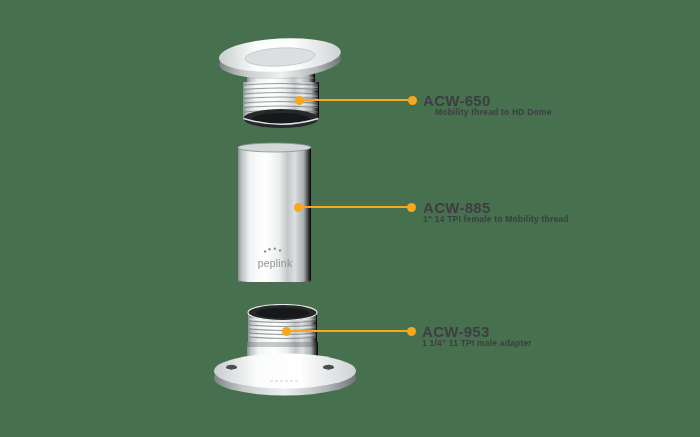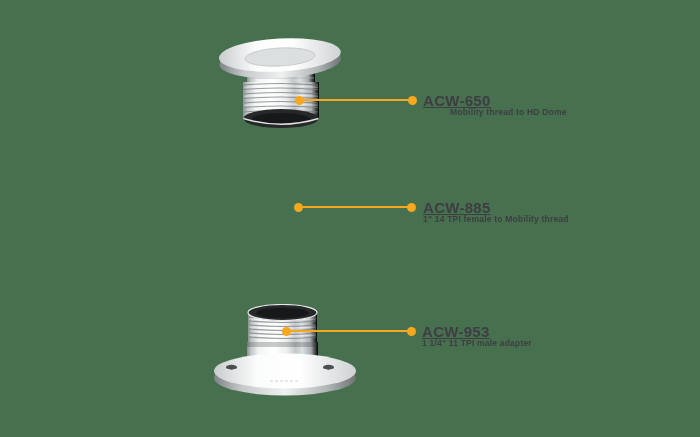--- a/index.html
+++ b/index.html
@@ -14,21 +14,21 @@
   .part svg{display:block;}
   .defs-holder{position:absolute;width:0;height:0;overflow:hidden;}
   .callout-line{
     position:absolute;height:2px;background:#F6A81F;border-radius:1px;
   }
   .callout-dot{
     position:absolute;width:9px;height:9px;border-radius:50%;background:#F6A81F;
   }
   .callout-title{
     position:absolute;font-size:15px;font-weight:700;color:#3E3D44;
-    letter-spacing:.3px;white-space:nowrap;line-height:1;text-decoration:underline;
+    letter-spacing:.3px;white-space:nowrap;line-height:1;
   }
   .callout-subtitle{
     position:absolute;font-size:8.5px;font-weight:700;color:#3E3D44;
     letter-spacing:.2px;white-space:nowrap;line-height:1;
   }
 </style>
 </head>
 <body>
 
 <div class="canvas">
@@ -88,20 +88,36 @@
         <path d="M25.5,82.5 Q63,94 100.5,82.5" stroke="#DEE1E2" stroke-width="1.6" fill="none"></path>
       </g>
       <g transform="rotate(-3 62 21)">
         <ellipse cx="62" cy="25.5" rx="61" ry="16.5" fill="url(#gRim)"></ellipse>
         <ellipse cx="62" cy="19" rx="61" ry="16.5" fill="url(#gTop)"></ellipse>
         <ellipse cx="62" cy="21" rx="35" ry="9" fill="#DCDFE0" stroke="#BEC3C5" stroke-width="0.8"></ellipse>
       </g>
     </svg>
   </div>
 
+  <div class="part" style="left:236px;top:141px;">
+    <svg width="78" height="148" viewBox="0 0 78 148">
+      <g>
+        <rect x="2" y="6" width="73" height="135" fill="url(#gV)"></rect>
+        <ellipse cx="38.5" cy="6.5" rx="36.5" ry="4.5" fill="#D4D7D8" stroke="#898E90" stroke-width="0.8"></ellipse>
+        <path d="M2,140 Q38.5,147.5 75,140" stroke="#5E6366" stroke-width="1.2" fill="none" opacity="0.8"></path>
+      </g>
+      <g>
+        <circle cx="29" cy="110.5" r="1.2" fill="#8F9396"></circle>
+        <circle cx="33.5" cy="108.2" r="1.2" fill="#8F9396"></circle>
+        <circle cx="38.8" cy="107.8" r="1.2" fill="#8F9396"></circle>
+        <circle cx="44" cy="109.5" r="1.2" fill="#8F9396"></circle>
+      </g>
+      <text x="39" y="126" text-anchor="middle" font-size="10.5" fill="#8F9396" letter-spacing="0.2">peplink</text>
+    </svg>
+  </div>
 
   <div class="part" style="left:211px;top:304px;">
     <svg width="148" height="96" viewBox="0 0 148 96">
       <g>
         <rect x="37" y="7" width="69" height="33" fill="url(#gV)"></rect>
         <path d="M38,13 Q71.5,16 105,13" stroke="#787D80" stroke-width="1.1" fill="none" opacity="0.75"></path>
         <path d="M38,17 Q71.5,20 105,17" stroke="#787D80" stroke-width="1.1" fill="none" opacity="0.75"></path>
         <path d="M38,21 Q71.5,24 105,21" stroke="#787D80" stroke-width="1.1" fill="none" opacity="0.75"></path>
         <path d="M38,25 Q71.5,28 105,25" stroke="#787D80" stroke-width="1.1" fill="none" opacity="0.75"></path>
         <path d="M38,29 Q71.5,32 105,29" stroke="#787D80" stroke-width="1.1" fill="none" opacity="0.75"></path>
@@ -129,21 +145,21 @@
         <path d="M59,77 H89" stroke="#B4B8BA" stroke-width="1" stroke-dasharray="3 2" opacity="0.6" fill="none"></path>
       </g>
     </svg>
   </div>
 
   <div>
     <div class="callout-line" style="left:299px;top:99px;width:114px;"></div>
     <div class="callout-dot" style="left:294.5px;top:95.5px;"></div>
     <div class="callout-dot" style="left:407.5px;top:95.5px;"></div>
     <div class="callout-title" style="left:423px;top:92.5px;">ACW-650</div>
-    <div class="callout-subtitle" style="left:438px;top:108px;padding-left:12px;">Mobility thread to HD Dome</div>
+    <div class="callout-subtitle" style="left:423px;top:108px;padding-left:12px;">Mobility thread to HD Dome</div>
   </div>
 
   <div>
     <div class="callout-line" style="left:298px;top:206px;width:114px;"></div>
     <div class="callout-dot" style="left:293.5px;top:202.5px;"></div>
     <div class="callout-dot" style="left:406.5px;top:202.5px;"></div>
     <div class="callout-title" style="left:423px;top:199.5px;">ACW-885</div>
     <div class="callout-subtitle" style="left:423px;top:215px;">1" 14 TPI female to Mobility thread</div>
   </div>
 

